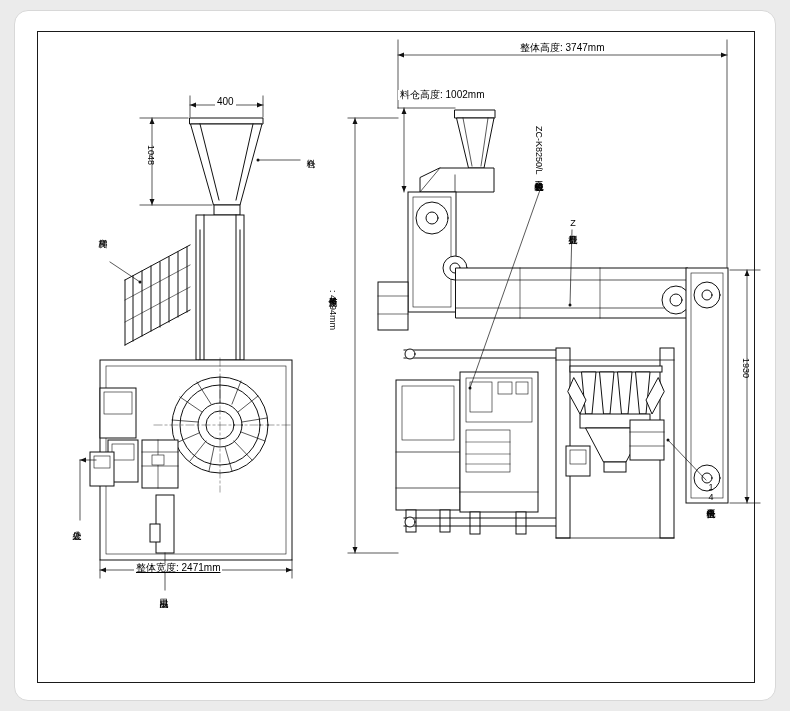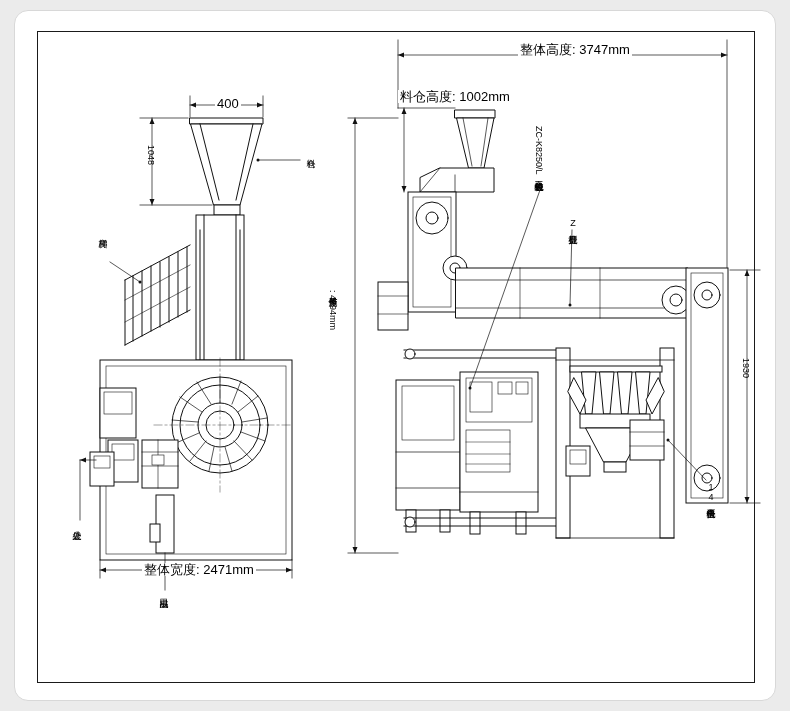--- a/index.html
+++ b/index.html
@@ -49,21 +49,21 @@
     writing-mode: vertical-rl;
     text-orientation: upright;
     letter-spacing: 0px;
   }
   .vlbl.rot {
     writing-mode: vertical-rl;
     text-orientation: mixed;
   }
   .dimtxt {
     position: absolute;
-    font-size: 13px;
+    font-size: 10px;
     color: #000;
     white-space: nowrap;
     background: #fff;
     padding: 0 2px;
     line-height: 1;
   }
 </style>
 </head>
 <body>
 
@@ -291,13 +291,13 @@
 
 <div class="vlbl" style="left:306px; top:152px;">料仓</div>
 <div class="vlbl" style="left:98px; top:232px;">爬梯</div>
 <div class="vlbl" style="left:568px; top:218px;">Z型提升机</div>
 <div class="vlbl rot" style="left:534px; top:126px;">ZC-K8250/L工位给袋式包装机</div>
 <div class="vlbl" style="left:706px; top:482px;">14头电子组合秤</div>
 <div class="vlbl" style="left:72px; top:524px;">上袋处</div>
 <div class="vlbl" style="left:159px; top:592px;">成品出口</div>
 
 <div class="vlbl rot" style="left:328px; top:290px;">整体长度: 4794mm</div>
-<div class="dimtxt" style="left:142px; top:563px;">整体宽度: 2471mm</div>
+<div class="dimtxt" style="left:134px; top:563px;text-decoration:underline;">整体宽度: 2471mm</div>
 
 </body></html>

